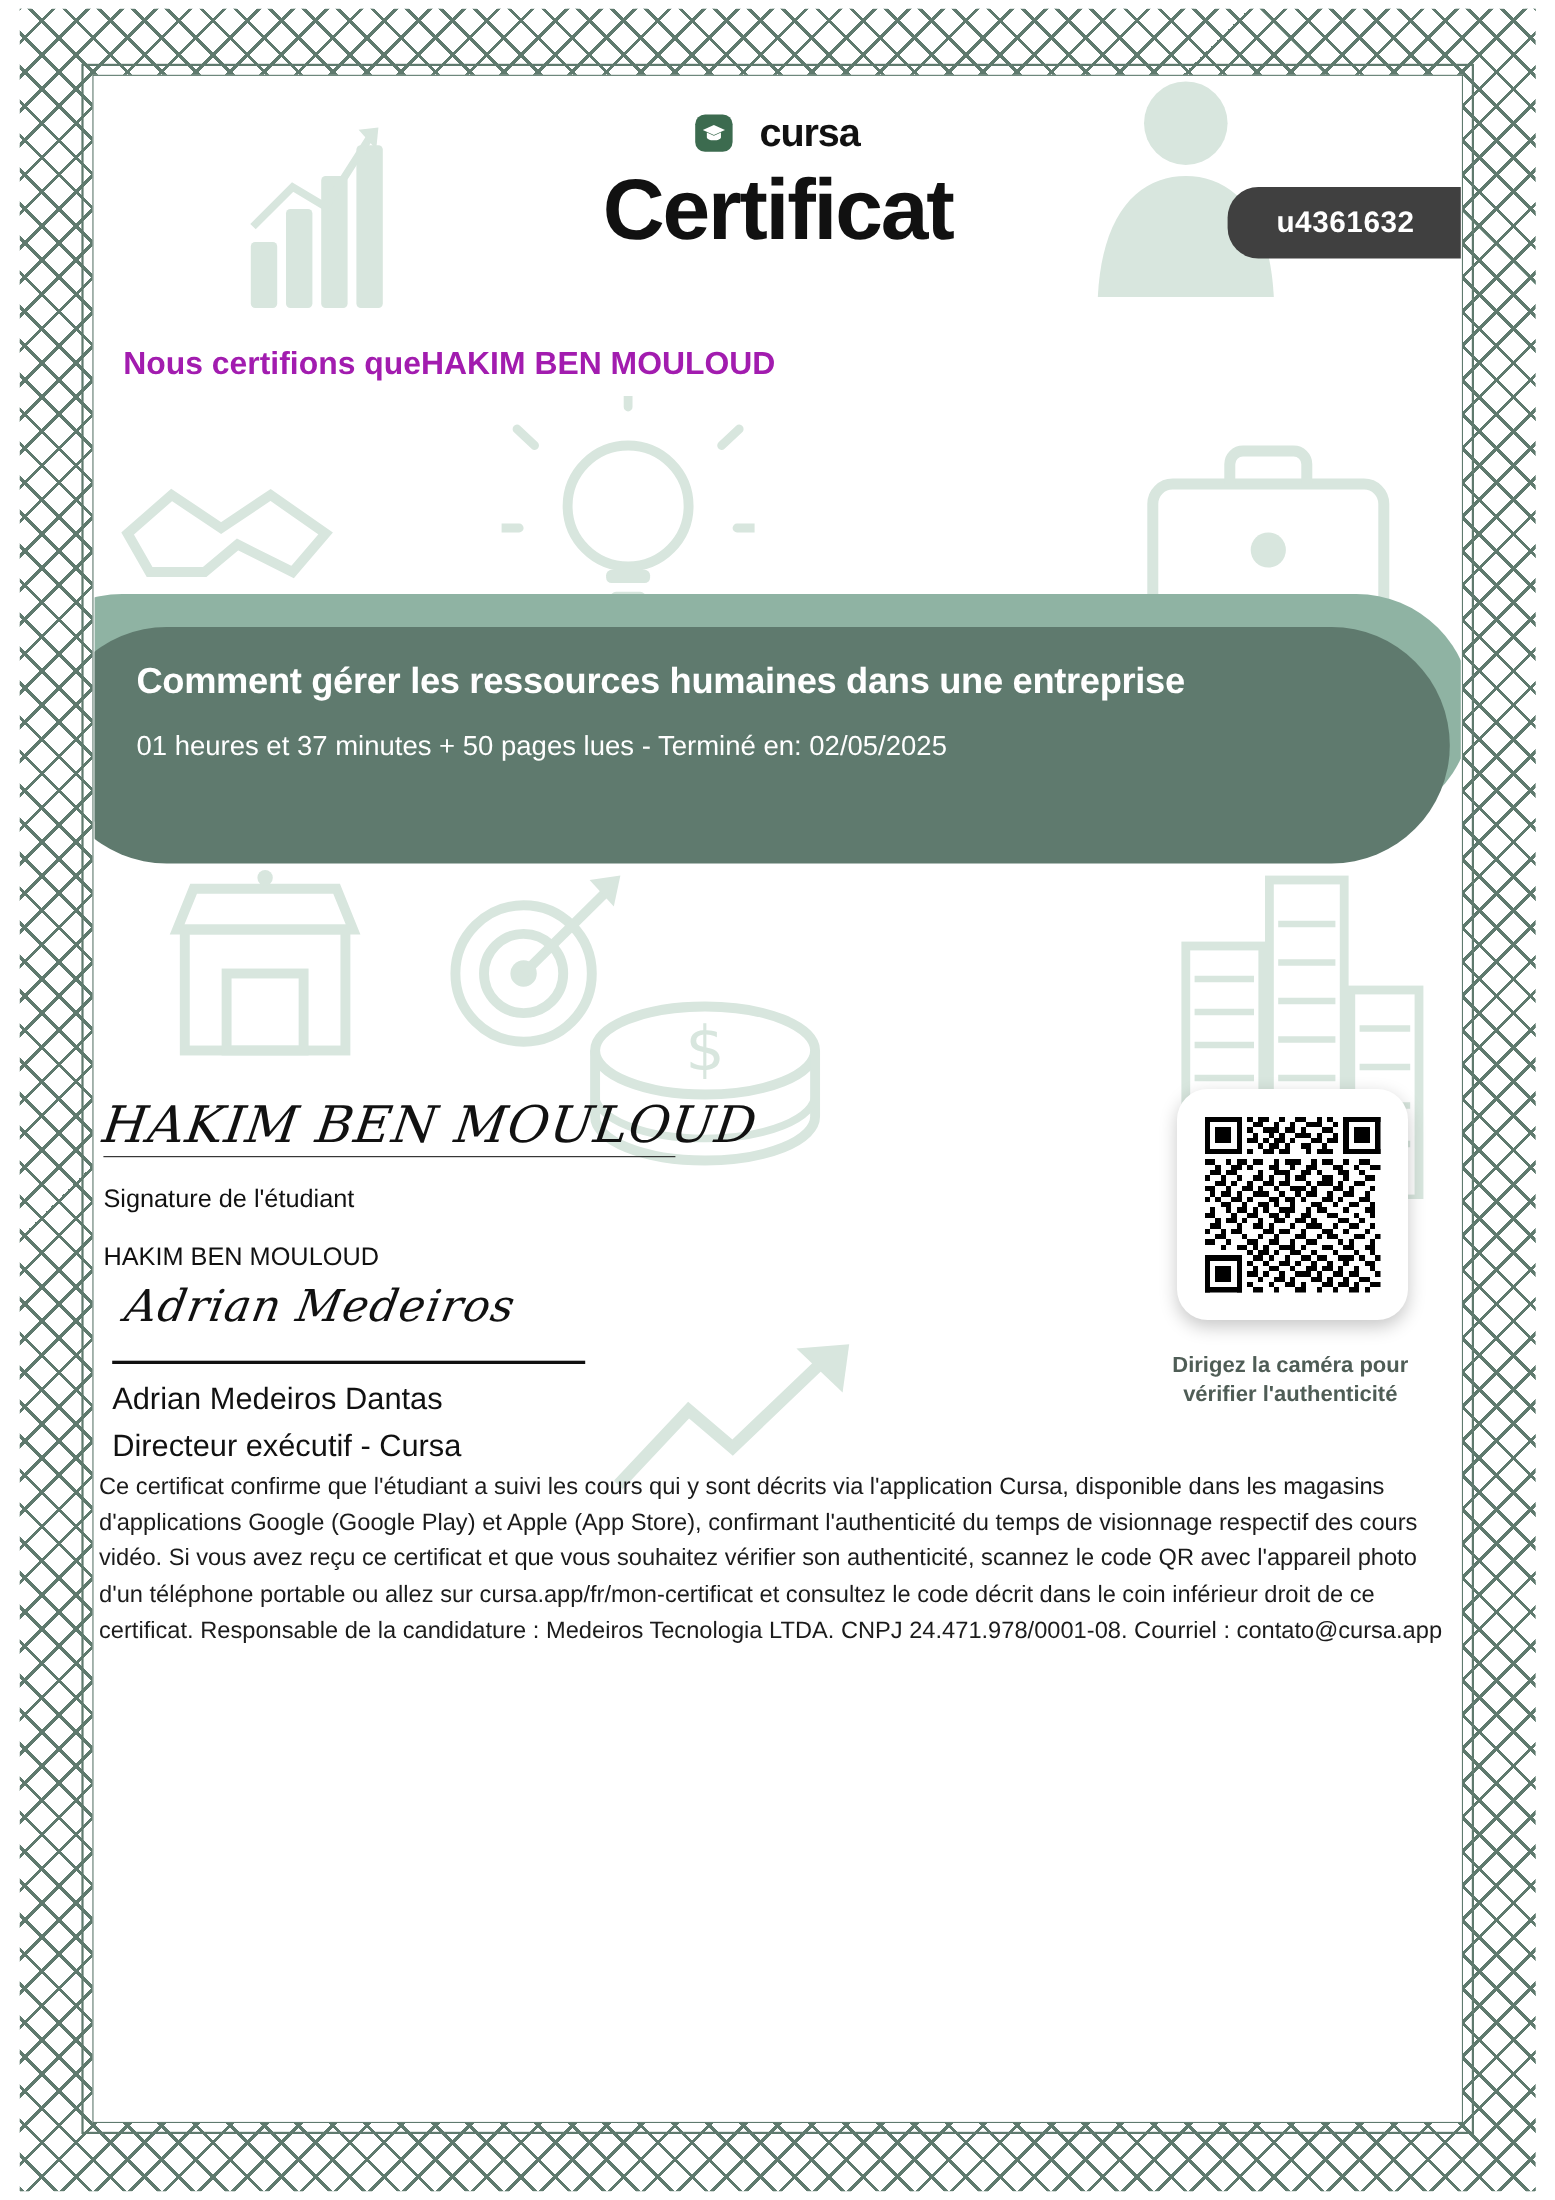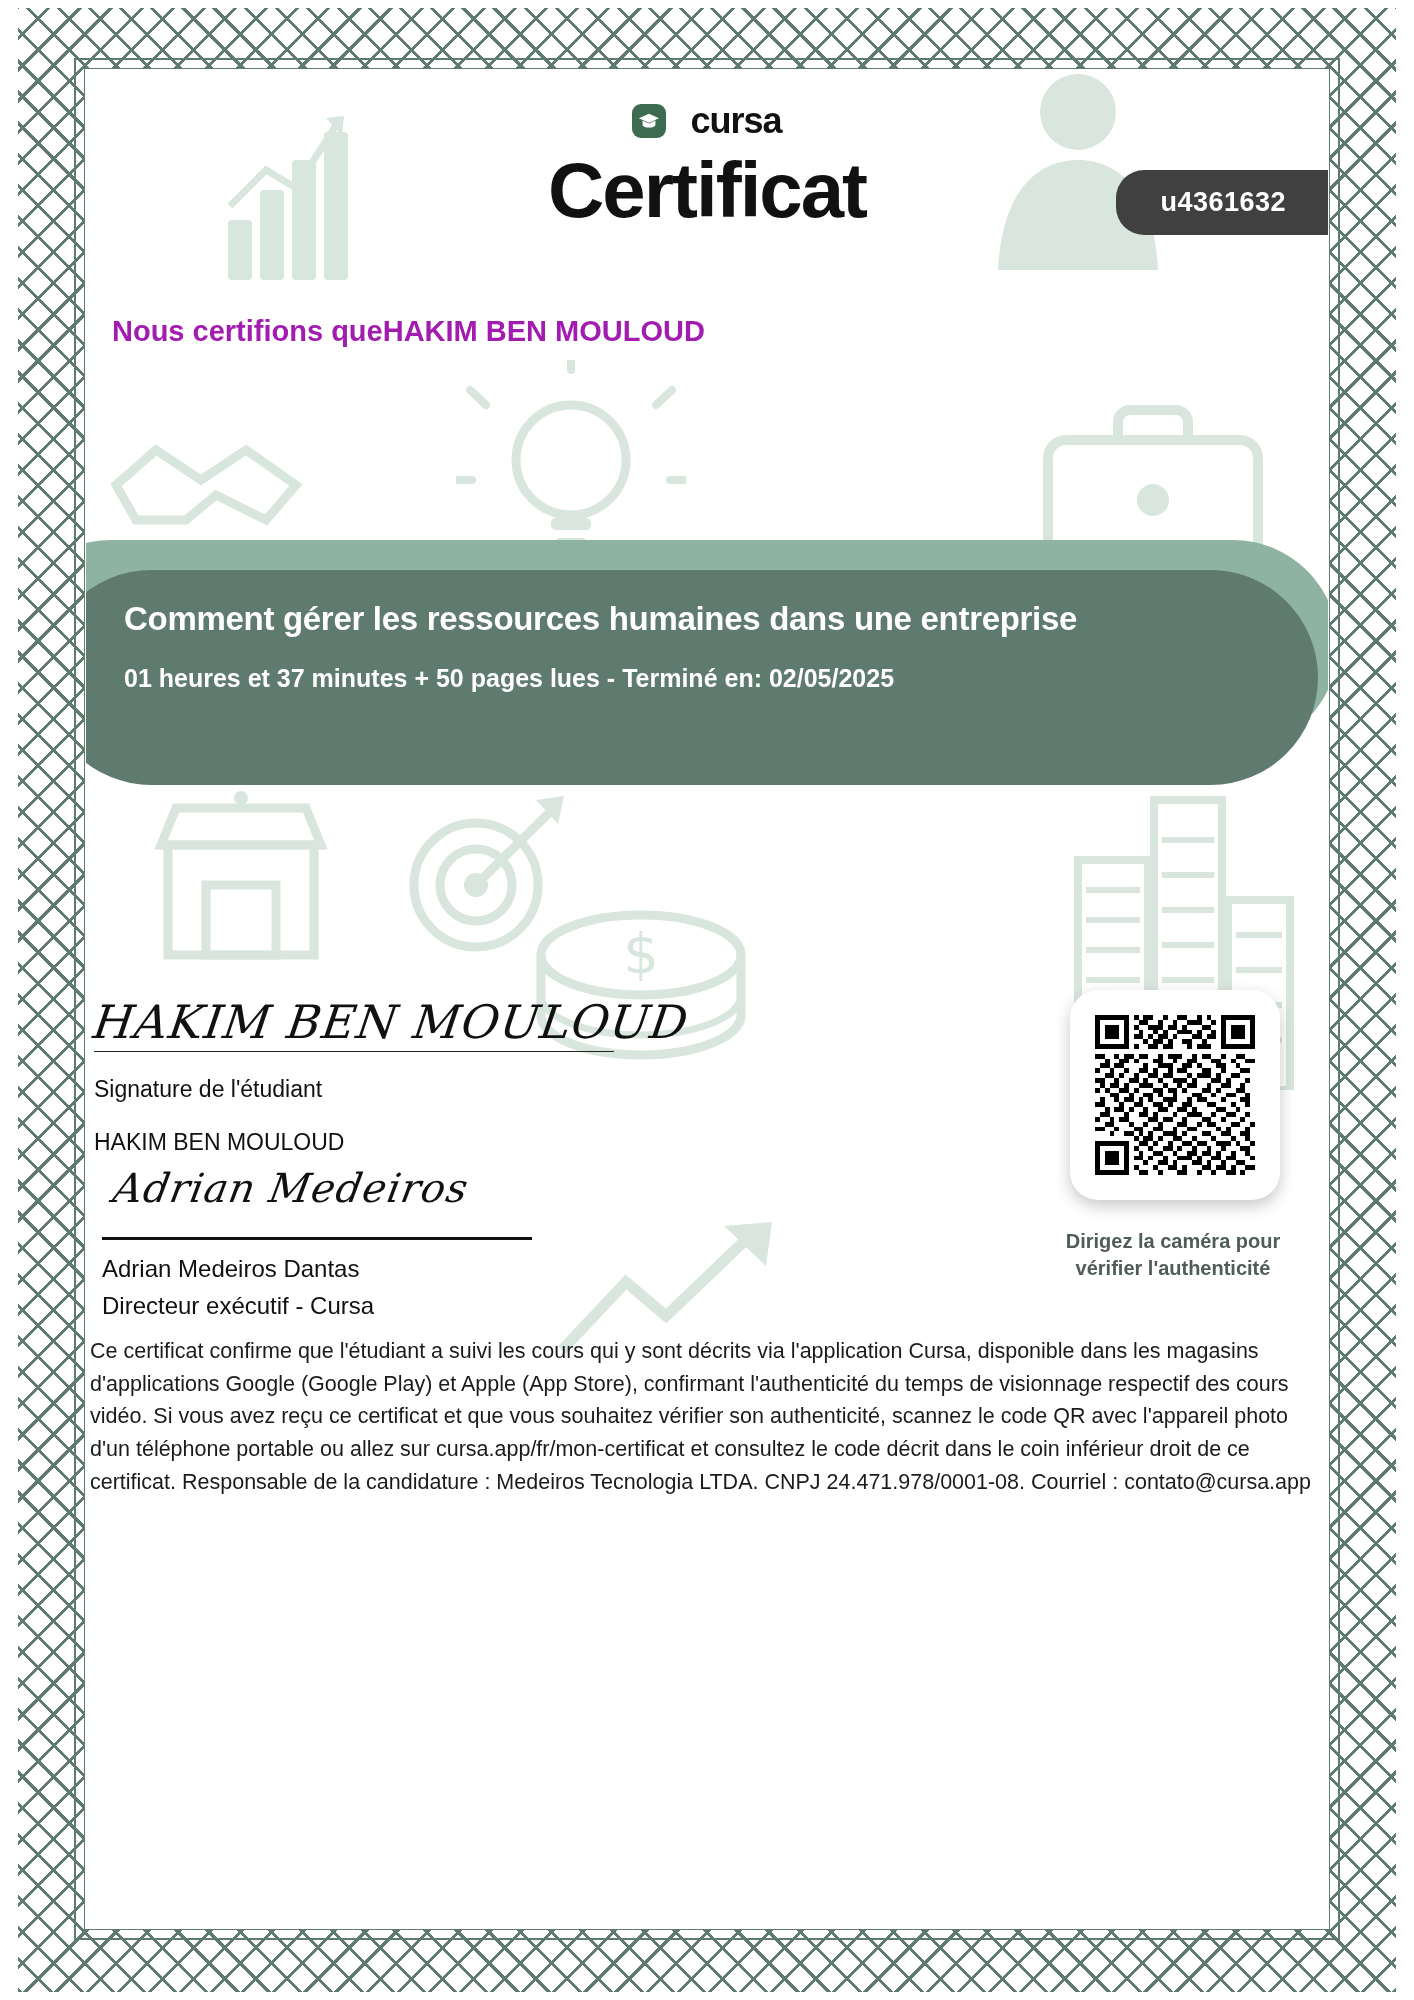--- a/index.html
+++ b/index.html
@@ -162,21 +162,21 @@
   .course-name {
     color: #ffffff;
     font-size: 33px;
     font-weight: 700;
     letter-spacing: -0.3px;
   }
   .course-meta {
     margin-top: 26px;
     color: #ffffff;
     font-size: 25px;
-    font-weight: 700;
+    font-weight: 400;
   }
 
   
   .sig-block {
     position: absolute;
     left: 8px;
     top: 925px;
     width: 640px;
   }
   .sig-script {
@@ -217,21 +217,21 @@
     transform: skewX(-10deg);
     padding-left: 20px;
   }
   .sig-rule2 {
     border-bottom: 3px solid #111;
     width: 430px;
     margin-top: 26px;
     margin-left: 8px;
   }
   .sig-caption2 {
-    font-size: 24px;
+    font-size: 28px;
     color: #111;
     margin-top: 12px;
     margin-left: 8px;
     line-height: 1.45;
   }
 
   
   .qr-card {
     position: absolute;
     right: 48px;

